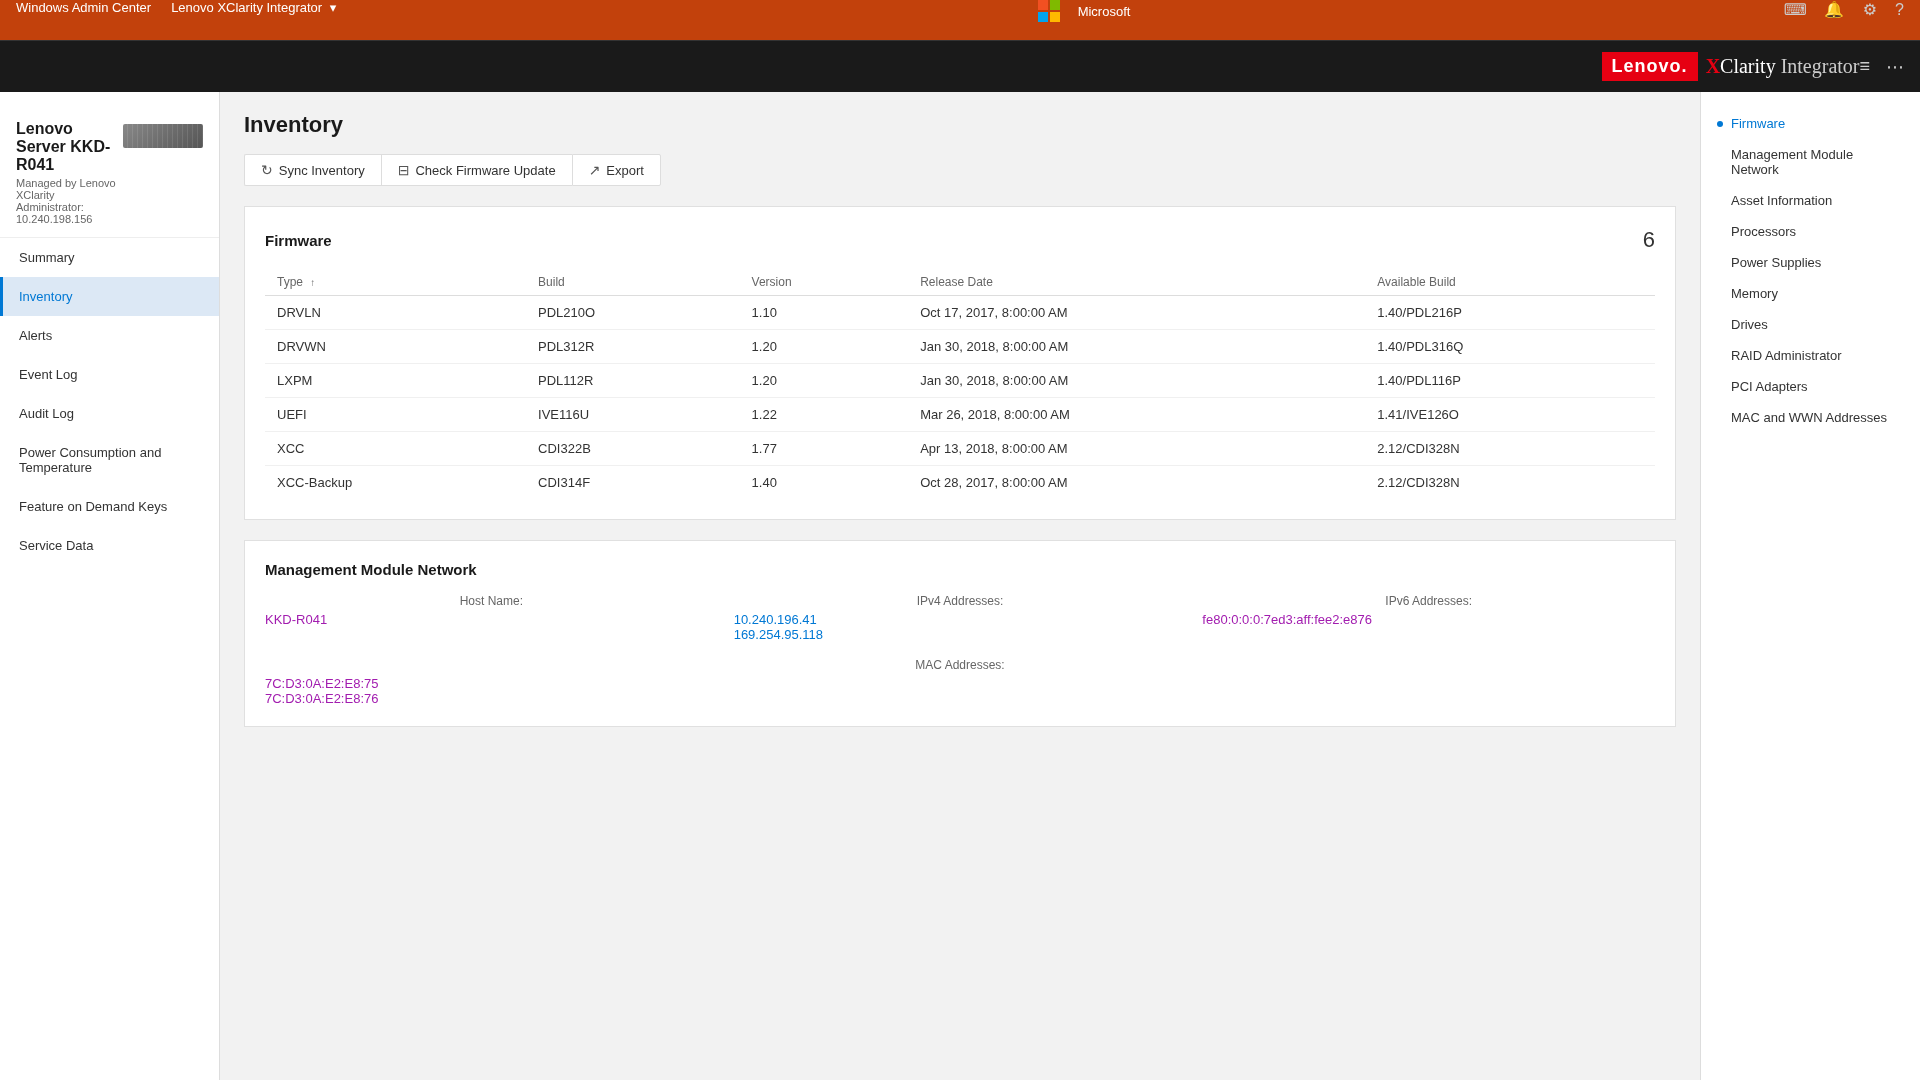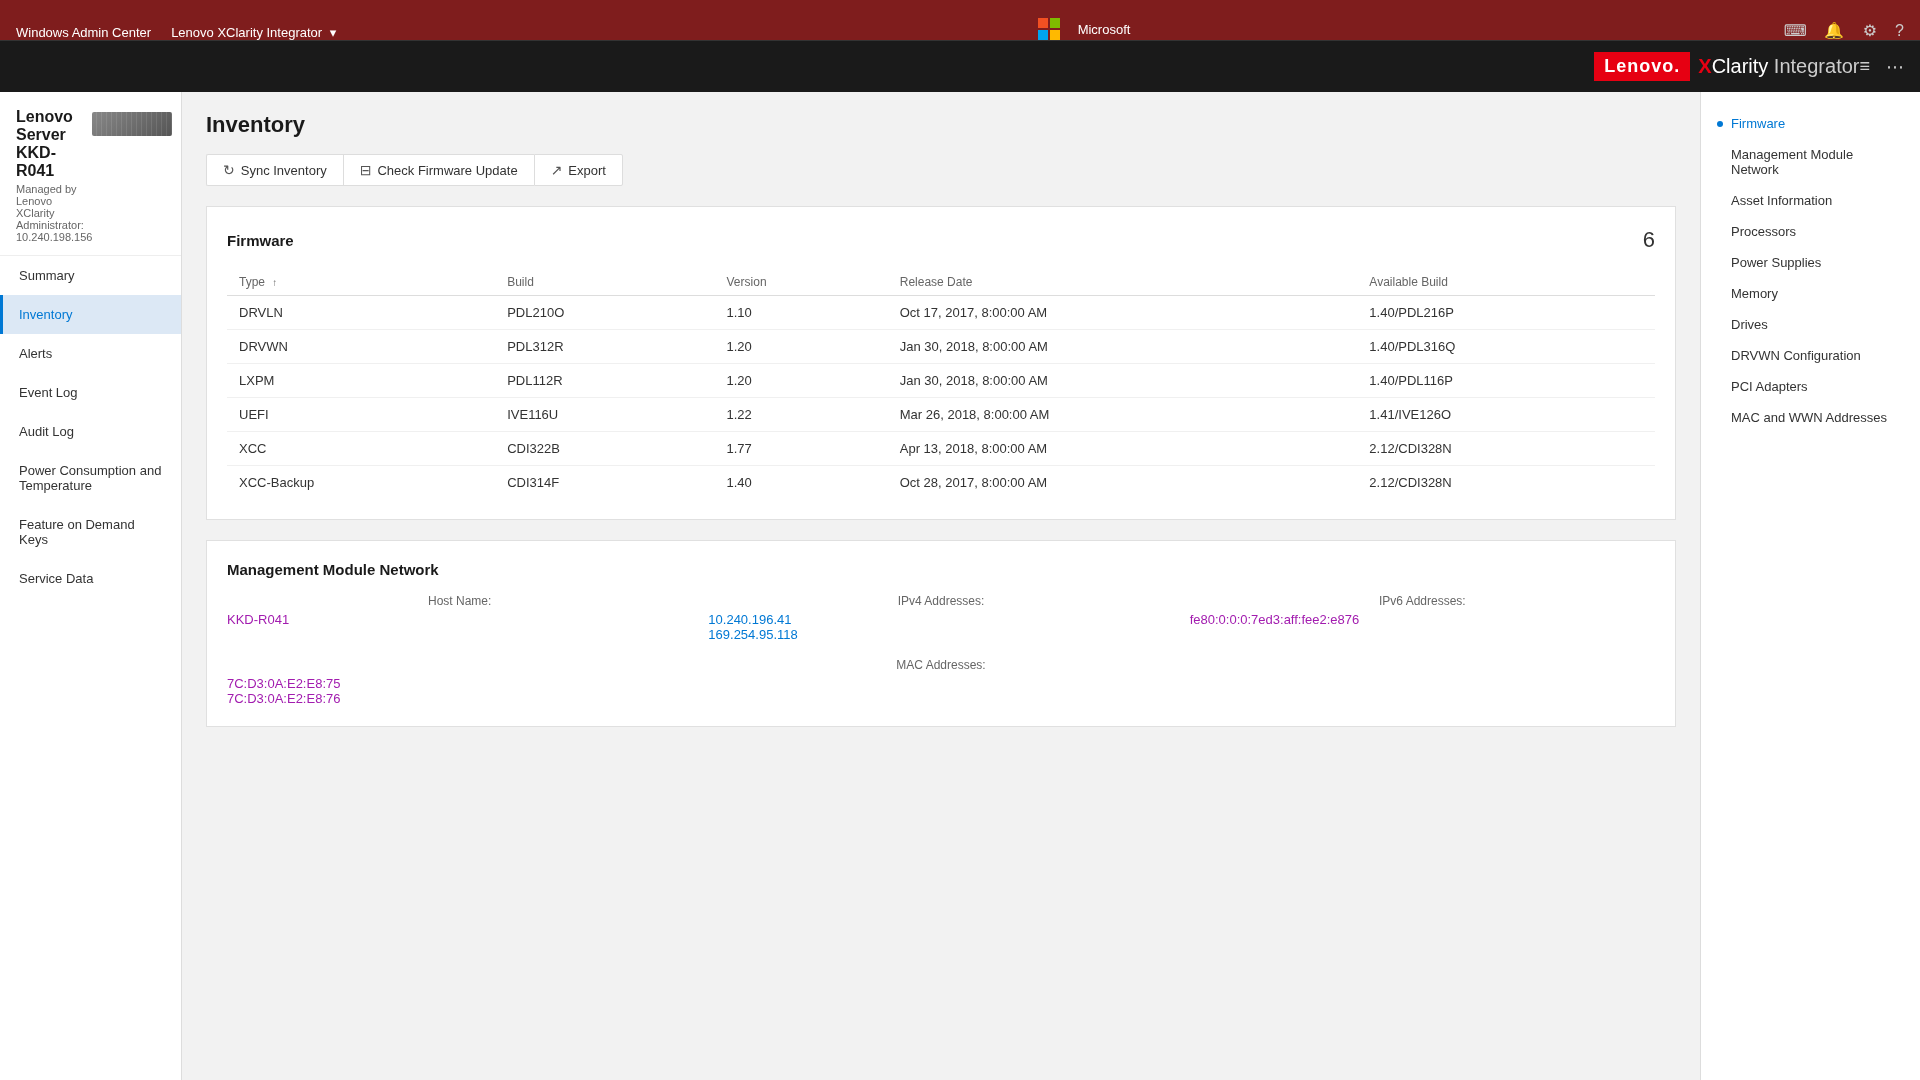--- a/index.html
+++ b/index.html
@@ -1,21 +1,21 @@
 <!DOCTYPE html>
 <html><head>
   <meta charset="utf-8">
   <style>
     * { box-sizing: border-box; margin: 0; padding: 0; }
     body { font-family: 'Segoe UI', Arial, sans-serif; font-size: 13px; background: #f2f2f2; color: #333; width: 1920px; height: 1080px; overflow: hidden; }
 
     
     .top-bar {
-      display: flex; align-items: flex-end; justify-content: space-between;
-      background: #7f1d1d; color: #fff; height: 40px; padding: 0 16px;
+      display: flex; align-items: flex-start; justify-content: space-between;
+      background: #c2410c; color: #fff; height: 40px; padding: 0 16px;
     }
     .top-bar-left { display: flex; align-items: center; gap: 20px; }
     .top-bar-left span { font-size: 13px; cursor: pointer; }
     .dropdown-arrow { font-size: 10px; margin-left: 4px; }
     .top-bar-center { display: flex; align-items: center; gap: 14px; padding-left: 48px; }
     .ms-logo-block { width: 10px; height: 10px; }
     .ms-red { background: #f25022; }
     .ms-green { background: #7fba00; }
     .ms-blue { background: #00a4ef; }
     .ms-yellow { background: #ffb900; }
@@ -28,34 +28,34 @@
     .brand-bar {
       display: flex; align-items: center; justify-content: flex-end;
       background: #1a1a1a; color: #fff; height: 52px; padding: 0 16px;
       border-top: 1px solid #333;
     }
     .brand-left { display: flex; align-items: center; gap: 0; }
     .lenovo-logo {
       background: #e60012; color: #fff; font-weight: bold; font-size: 18px;
       padding: 4px 10px; letter-spacing: 1px;
     }
-    .xclarity-text { font-size: 20px; color: #fff; margin-left: 8px; }
+    .xclarity-text { font-size: 20px; color: #fff; margin-left: 8px; font-family: Liberation Serif, serif; }
     .xclarity-x { color: #e60012; font-weight: bold; }
     .xclarity-clarity { font-weight: 300; }
     .xclarity-integrator { font-weight: 300; color: #ccc; }
     .brand-right { display: flex; align-items: center; gap: 16px; }
     .brand-icon { font-size: 18px; color: #ccc; cursor: pointer; }
 
     
     .main-layout { display: flex; height: calc(1080px - 92px); }
 
     
     .sidebar {
-      width: 182px; background: #fff; border-right: 1px solid #ddd;
-      padding-top: 0; flex-shrink: 0;
+      width: 220px; background: #fff; border-right: 1px solid #ddd;
+      padding-top: 12px; flex-shrink: 0;
     }
     .server-info { padding: 16px 16px 12px; border-bottom: 1px solid #eee; }
     .server-title { font-size: 16px; font-weight: 600; color: #1a1a1a; }
     .server-subtitle { font-size: 11px; color: #666; margin-top: 3px; }
     .sidebar-nav { margin-top: 0; }
     .nav-item {
       padding: 12px 16px; cursor: pointer; font-size: 13px; color: #333;
       border-left: 3px solid transparent;
     }
     .nav-item.active { background: #dce8f5; border-left: 3px solid #0078d4; color: #0078d4; font-weight: 500; }
@@ -337,21 +337,21 @@
         <div class="right-panel-item">
           <div class="right-panel-dot"></div>
           <span>Memory</span>
         </div>
         <div class="right-panel-item">
           <div class="right-panel-dot"></div>
           <span>Drives</span>
         </div>
         <div class="right-panel-item">
           <div class="right-panel-dot"></div>
-          <span>DRVWN Configuration</span>
+          <span>RAID Administrator</span>
         </div>
         <div class="right-panel-item">
           <div class="right-panel-dot"></div>
           <span>PCI Adapters</span>
         </div>
         <div class="right-panel-item">
           <div class="right-panel-dot"></div>
           <span>MAC and WWN Addresses</span>
         </div>
       </div>

